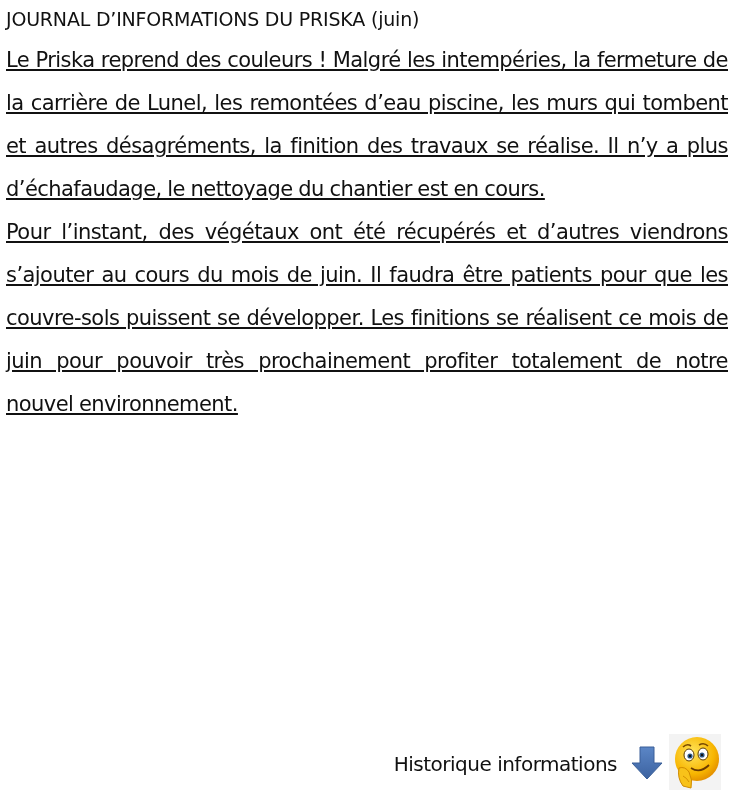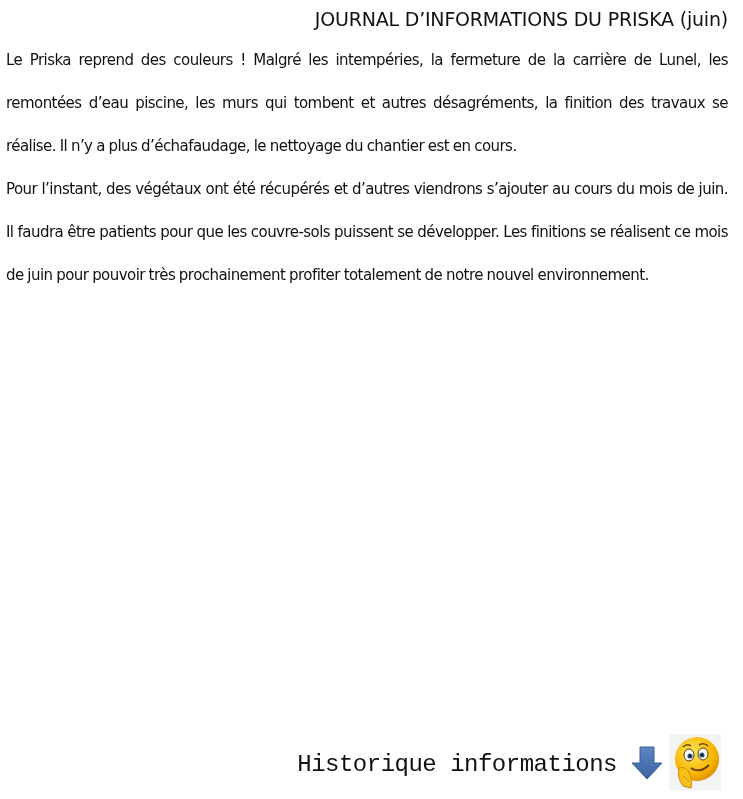--- a/index.html
+++ b/index.html
@@ -15,58 +15,58 @@
       font-family: "DejaVu Sans", sans-serif;
       color: #111111;
     }
     .page {
       position: absolute;
       left: 6px;
       top: 0;
       width: 722px;
     }
     .title {
-      text-align: right;
+      text-align: left;
       font-size: 19px;
       line-height: 24px;
       margin-top: 7px;
       margin-bottom: 0;
       font-weight: normal;
       letter-spacing: -0.2px;
     }
     .para {
-      font-size: 15px;
+      font-size: 21px;
       line-height: 43px;
       text-align: justify;
       text-align-last: left;
       margin: 0;
       letter-spacing: -0.55px;
       word-spacing: -0.5px;
+      text-decoration: underline;
     }
     .p1 { margin-top: 8px; }
     .p4 { margin-top: 10px; }
     .clip-last {
       height: 129px;
       overflow: hidden;
     }
     .footer {
       position: absolute;
       right: 22px;
       top: 734px;
       display: flex;
       align-items: center;
       gap: 0;
     }
     .footer-label {
-      font-size: 24px;
+      font-size: 20px;
       letter-spacing: -0.5px;
       margin-right: 14px;
       margin-top: 4px;
       cursor: pointer;
-      font-family: Liberation Mono, monospace;
     }
     .arrow-icon {
       width: 32px;
       height: 34px;
       margin-right: 6px;
       margin-top: 2px;
     }
     .emoji-icon {
       width: 52px;
       height: 56px;

